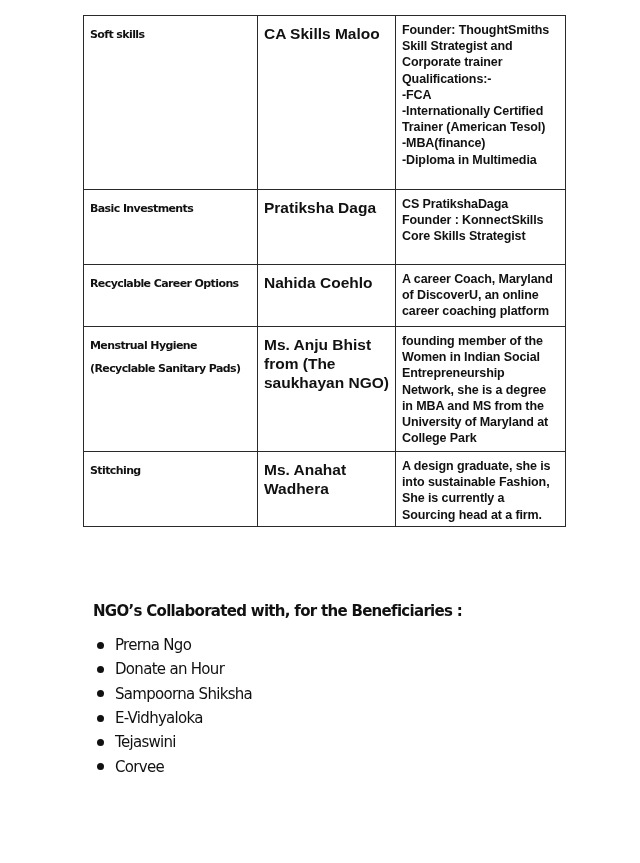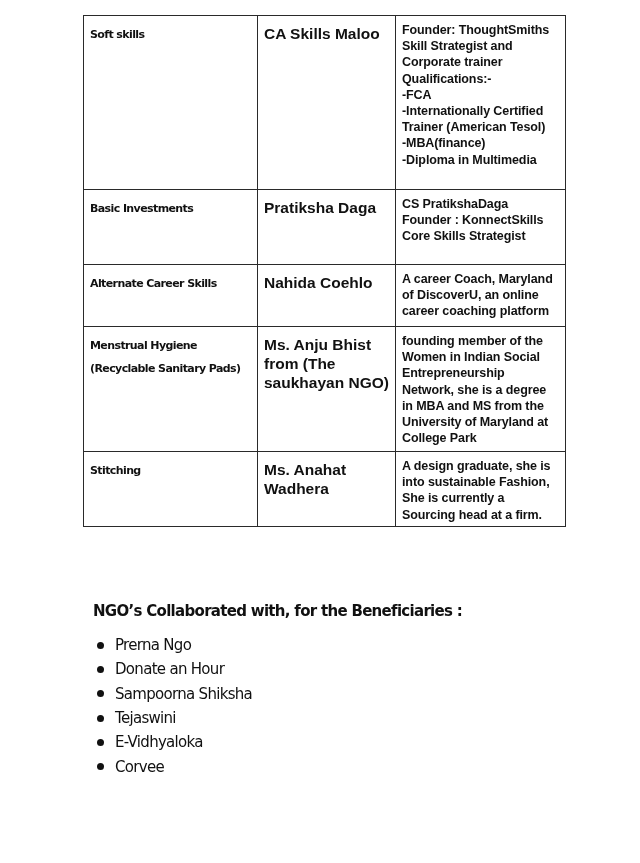--- a/index.html
+++ b/index.html
@@ -134,21 +134,21 @@
           <div class="trainer">Pratiksha Daga</div>
         </td>
       <td>
           <div class="bio">CS PratikshaDaga
 Founder : KonnectSkills
 Core Skills Strategist</div>
         </td>
     </tr>
     <tr class="row-3">
       <td>
-          <div class="topic">Alternate Career Skills</div>
+          <div class="topic">Recyclable Career Options</div>
         </td>
       <td>
           <div class="trainer">Nahida Coehlo</div>
         </td>
       <td>
           <div class="bio">A career Coach, Maryland
 of DiscoverU, an online
 career coaching platform</div>
         </td>
     </tr>
@@ -196,23 +196,23 @@
   <li>
       <span class="bullet"></span>
       <span>Donate an Hour</span>
     </li>
   <li>
       <span class="bullet"></span>
       <span>Sampoorna Shiksha</span>
     </li>
   <li>
       <span class="bullet"></span>
+      <span>E-Vidhyaloka</span>
+    </li>
+  <li>
+      <span class="bullet"></span>
       <span>Tejaswini</span>
     </li>
   <li>
       <span class="bullet"></span>
-      <span>E-Vidhyaloka</span>
-    </li>
-  <li>
-      <span class="bullet"></span>
       <span>Corvee</span>
     </li>
 </ul>
 
 </body></html>

